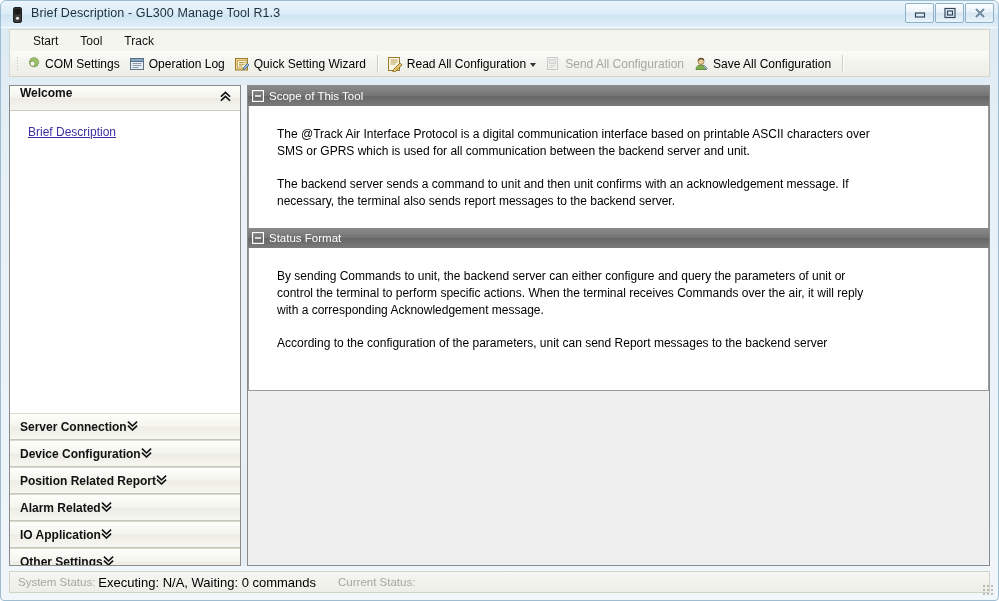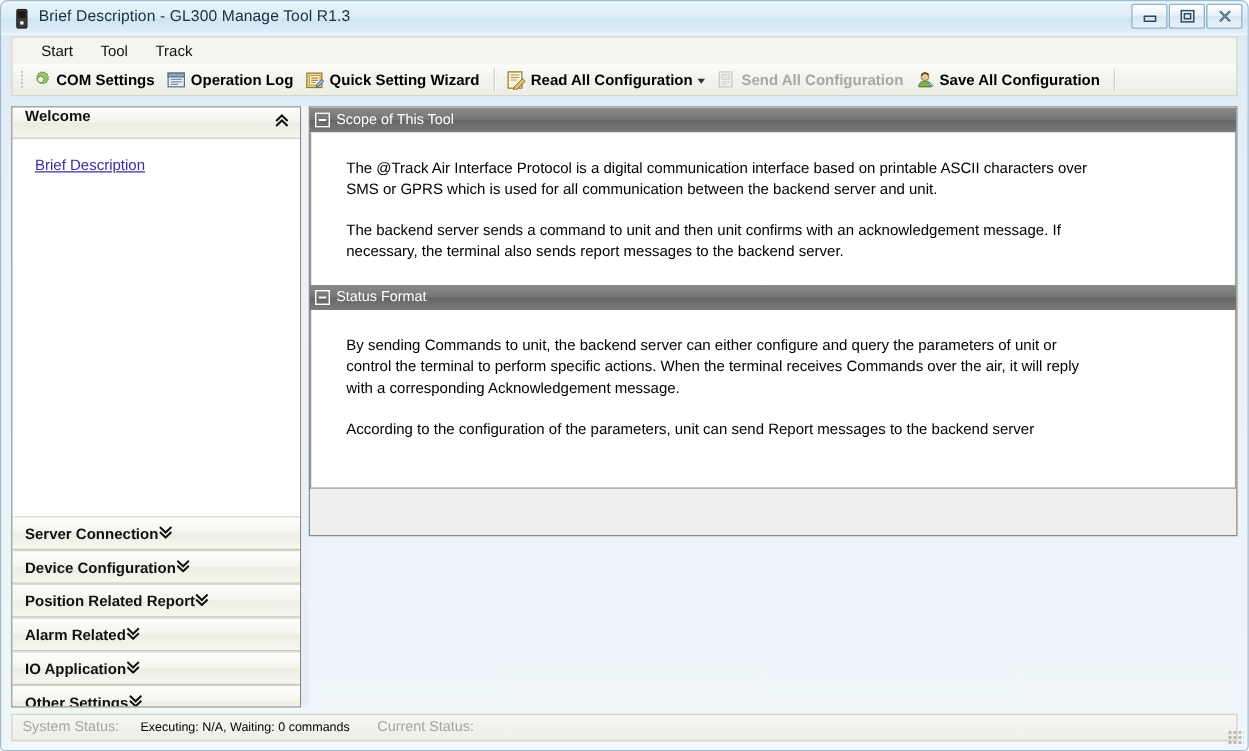--- a/index.html
+++ b/index.html
@@ -99,21 +99,20 @@
     position: absolute;
     left: 8px; top: 50px;
     width: 981px; height: 26px;
     background: linear-gradient(to bottom, #fbfbf8 0%, #f3f3ee 50%, #eeeee7 100%);
     border: 1px solid #d5d5cc;
     border-top: none;
     box-sizing: border-box;
     display: flex;
     align-items: center;
     padding-left: 4px;
-    font-weight: bold;
   }
   .tb-grip {
     width: 3px; height: 16px;
     margin: 0 3px 0 2px;
     background-image: radial-gradient(circle, #b8b8ae 45%, transparent 46%);
     background-size: 3px 3px;
     opacity: .85;
   }
   .tb-btn {
     display: flex;
@@ -215,21 +214,21 @@
     left: 232px; top: 8px;
     width: 6px; height: 481px;
     background: linear-gradient(to bottom, #eef3f8, #e6eef5);
     cursor: col-resize;
   }
 
   
   #content {
     position: absolute;
     left: 238px; top: 8px;
-    width: 743px; height: 344px;
+    width: 743px; height: 481px;
     background: #efefef;
     border: 1px solid #8a8a8a;
     box-sizing: border-box;
     overflow: hidden;
   }
   .doc-panel {
     position: absolute;
     left: 0;
     width: 741px;
     background: #ffffff;
@@ -272,21 +271,21 @@
     left: 8px; top: 570px;
     width: 981px; height: 22px;
     background: linear-gradient(to bottom, #f6f6f2 0%, #eeeee8 100%);
     border: 1px solid #d2d2c8;
     box-sizing: border-box;
     display: flex;
     align-items: center;
     padding-left: 8px;
   }
   .sb-lbl { font-size: 11.5px; color: #a6a6a0; white-space: nowrap; }
-  .sb-val { font-size: 10px; color: #000; white-space: nowrap; margin-left: 17px; }
+  .sb-val { font-size: 13px; color: #000; white-space: nowrap; margin-left: 3px; }
   .grip {
     position: absolute;
     right: 3px; bottom: 3px;
     width: 13px; height: 13px;
     background-image: radial-gradient(circle, #b4b4ac 42%, transparent 43%);
     background-size: 4px 4px;
     opacity: .9;
   }
 </style>
 </head>

